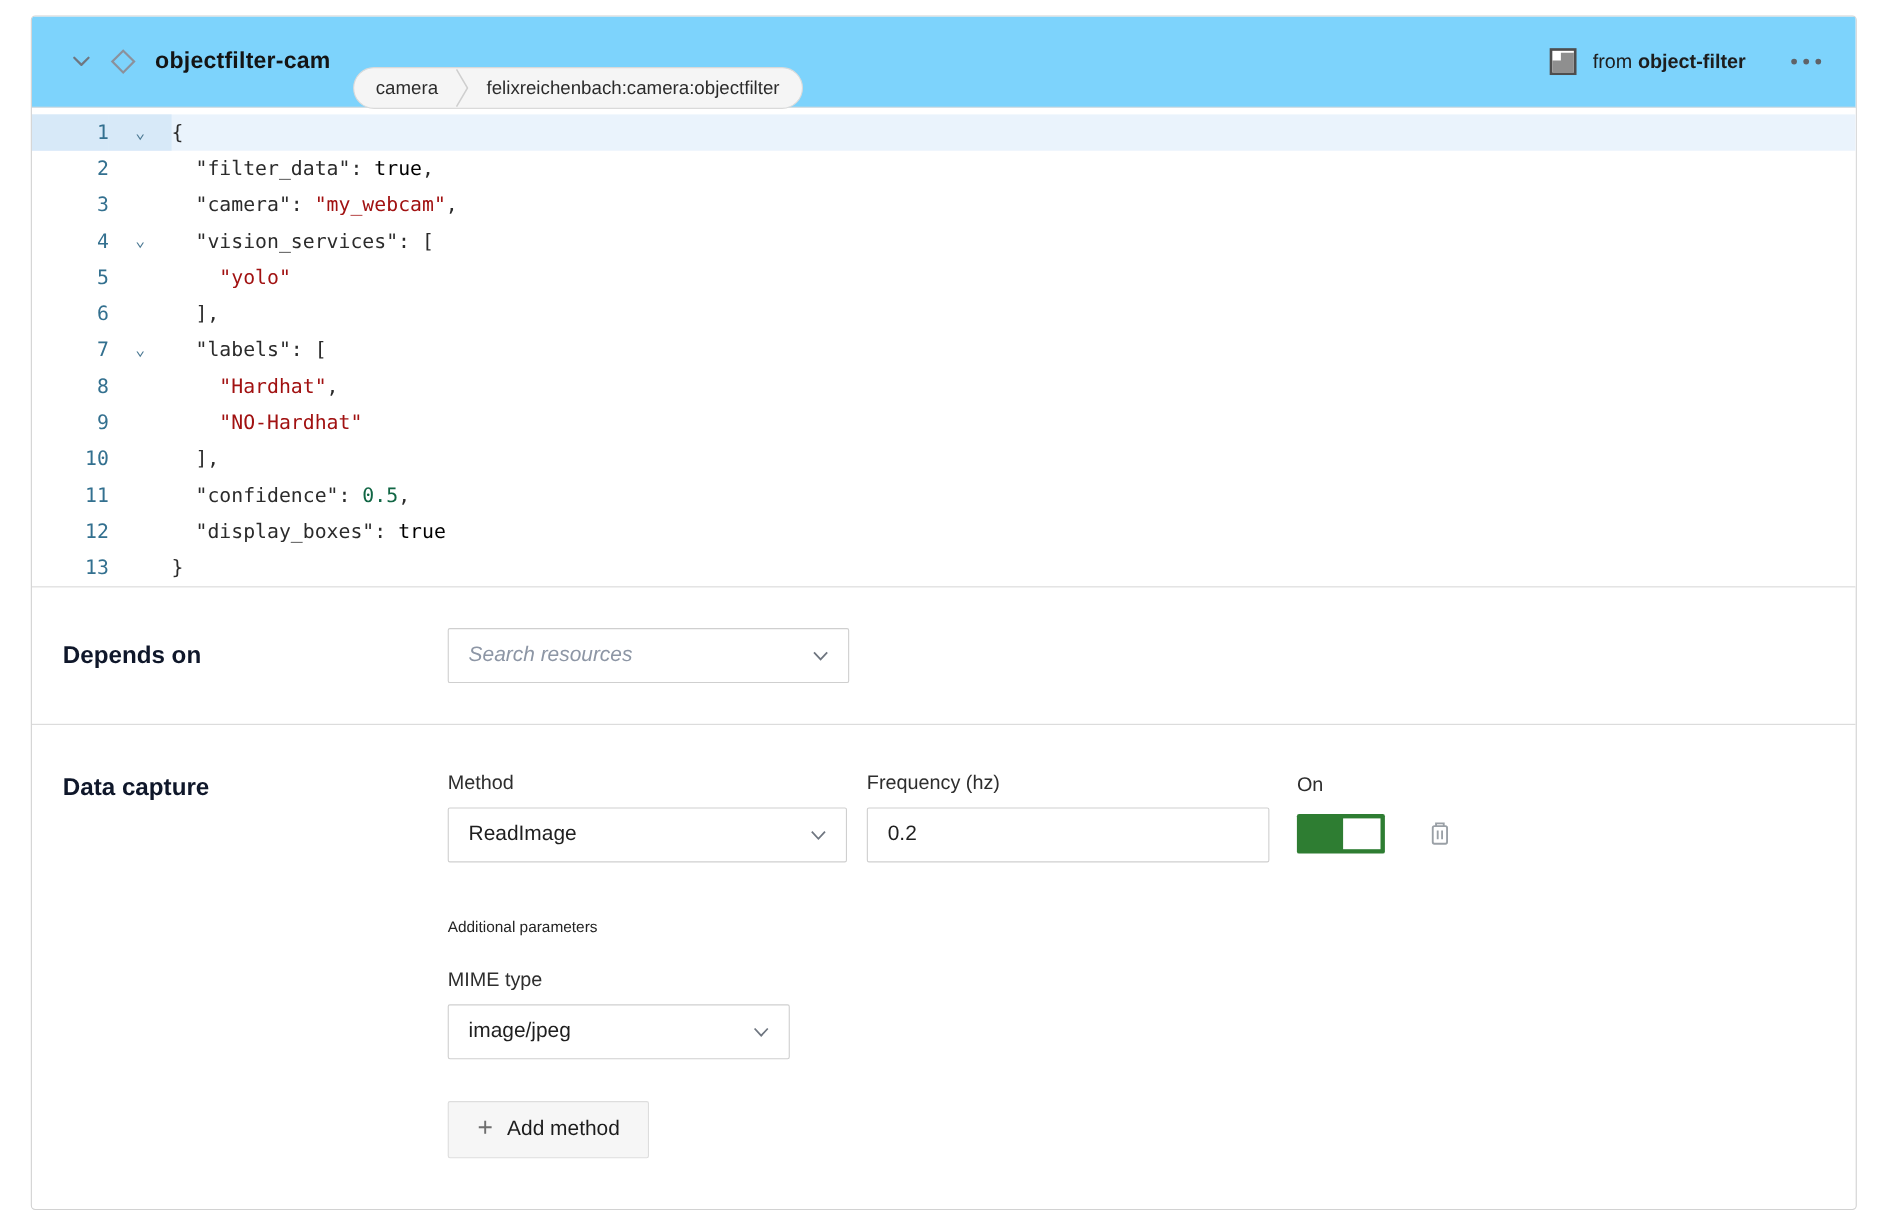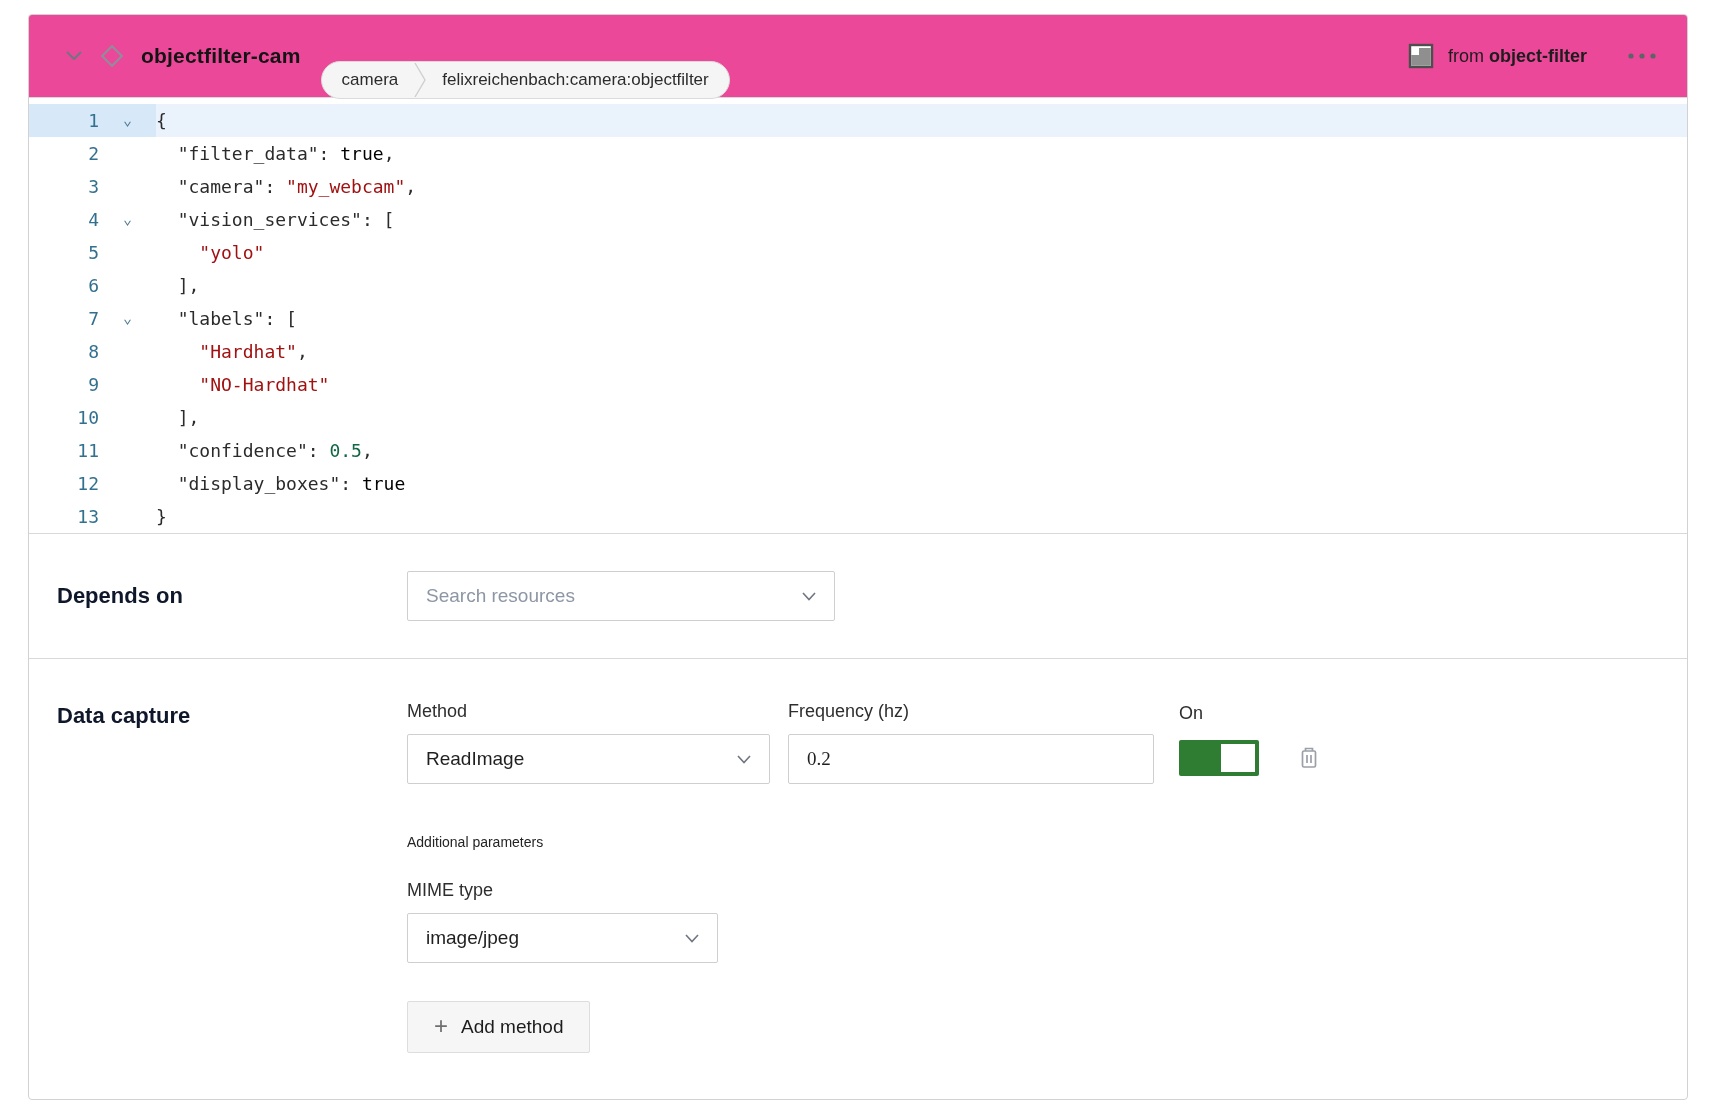--- a/index.html
+++ b/index.html
@@ -8,21 +8,21 @@
 
   .card {
     position: absolute; left: 28px; top: 14px; width: 1660px; height: 1086px;
     border: 1px solid #d2d2d2; border-radius: 4px; background: #fff;
     overflow: hidden;
   }
 
   
   .hdr {
     height: 83px; display: flex; align-items: center;
-    padding: 0 26px 0 28px; border-bottom: 1px solid #d8d8d8; background: #ec4899;
+    padding: 0 26px 0 28px; border-bottom: 1px solid #d8d8d8; background: #7dd3fc;
   }
   .hdr .collapse { width: 34px; height: 34px; display: flex; align-items: center;
     justify-content: center; cursor: pointer; }
   .hdr .diamond { margin-left: 6px; margin-right: 14px; display: flex; align-items: center; }
   .hdr .title { font-size: 21px; font-weight: bold; color: #141414; letter-spacing: .2px; }
   .badge {
     margin-left: 20px; height: 38px; display: inline-flex; align-items: center;
     background: #f5f5f5; border: 1px solid #dadada; border-radius: 19px;
     padding: 0 20px; gap: 16px; font-size: 17px; color: #2b2b2b; margin-top: 47px;
   }
@@ -58,24 +58,24 @@
 
   .field-label { font-size: 18px; color: #2e2e2e; margin-bottom: 12px; }
 
   .select, .text-input {
     height: 50px; border: 1px solid #cfcfcf; border-radius: 2px; background: #fff;
     display: flex; align-items: center; font-size: 19px; color: #1f1f1f;
     padding: 0 18px; cursor: pointer;
   }
   .select { justify-content: space-between; }
   .select .placeholder { color: #8d96a5; }
-  .text-input { cursor: text; font-family: Liberation Serif, serif; width: 100%; }
+  .text-input { cursor: text; font-family: Liberation Sans, sans-serif; width: 100%; }
   input.text-input { outline: none; }
 
-  .dep-select { width: 428px; }
+  .dep-select { width: 365px; font-style: italic; }
 
   .cap-row { display: flex; align-items: flex-start; }
   .col-method { width: 363px; }
   .col-freq { width: 366px; margin-left: 18px; }
   .col-toggle { margin-left: 25px; padding-top: 2px; }
   .col-toggle .field-label { margin-bottom: 16px; }
   .toggle-wrap { display: flex; align-items: center; }
   .toggle { width: 80px; height: 36px; background: #2e7d32; border-radius: 2px;
     position: relative; cursor: pointer; }
   .toggle .knob { position: absolute; right: 4px; top: 4px; bottom: 4px; width: 34px;

